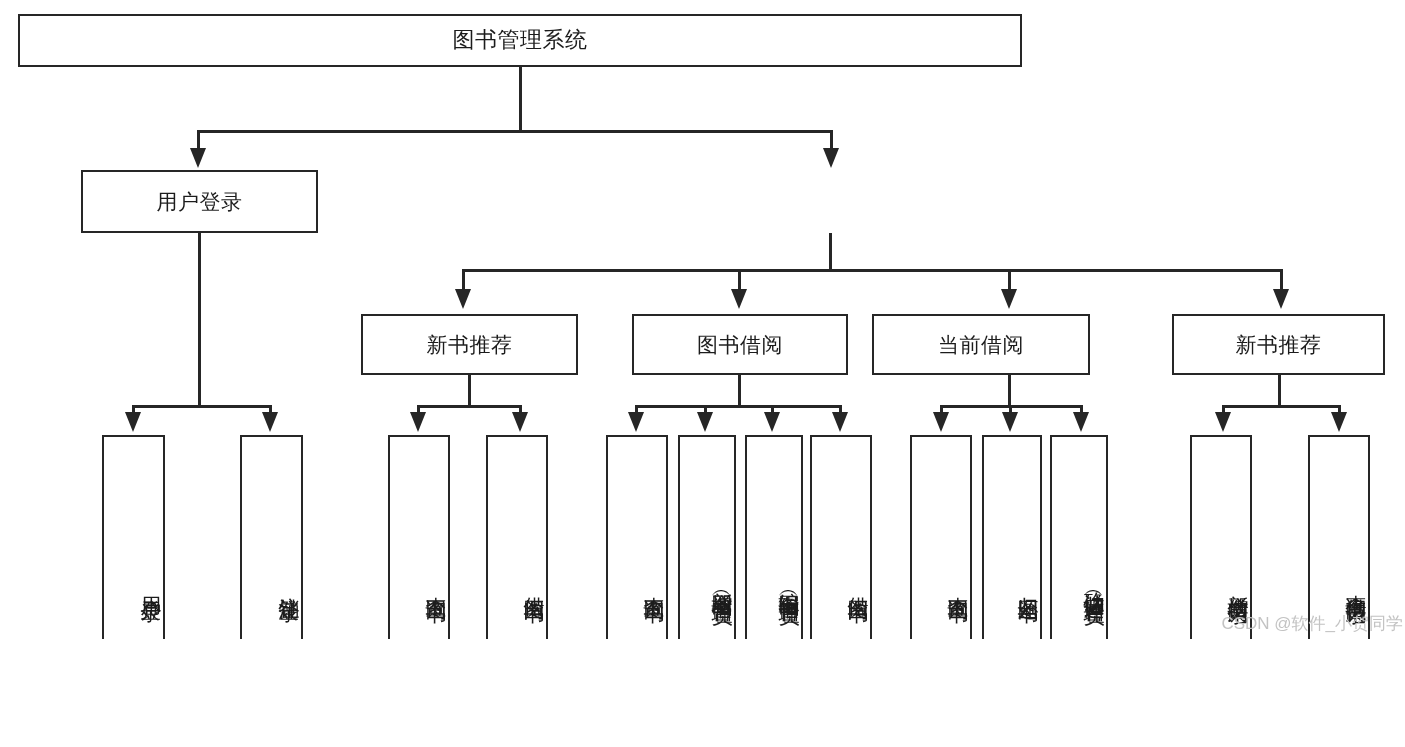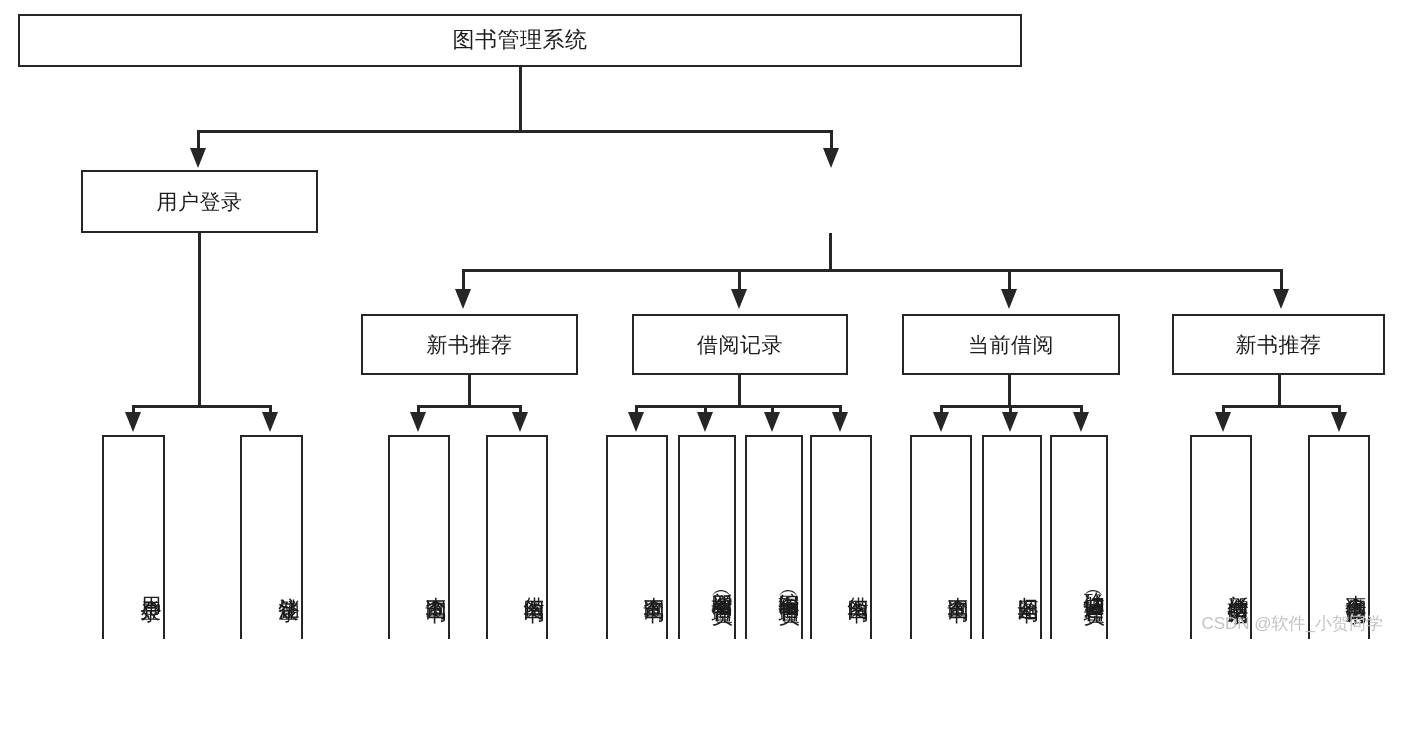--- a/index.html
+++ b/index.html
@@ -66,21 +66,21 @@
     position: absolute;
     width: 0;
     height: 0;
     border-left: 8px solid transparent;
     border-right: 8px solid transparent;
     border-top: 20px solid #262626;
   }
   
   #watermark {
     position: absolute;
-    right: 22px;
+    right: 2px;
     bottom: 4px;
     font-size: 17px;
     color: #c3c3c3;
     white-space: nowrap;
     font-family: "Liberation Sans", "DejaVu Sans", sans-serif;
   }
 </style>
 </head>
 <body>
 
@@ -119,23 +119,23 @@
   <div class="arrow" style="left:731px; top:289px;"></div>
   <div class="conn vline" style="left:1008px; top:269px; width:2.5px; height:22px;"></div>
   <div class="arrow" style="left:1001px; top:289px;"></div>
   <div class="conn vline" style="left:1280px; top:269px; width:2.5px; height:22px;"></div>
   <div class="arrow" style="left:1273px; top:289px;"></div>
 
   <div class="node horiz" style="left:361px; top:314px; width:217px; height:61px;">
     <span>新书推荐</span>
   </div>
   <div class="node horiz" style="left:632px; top:314px; width:216px; height:61px;">
-    <span>借阅记录</span>
-  </div>
-  <div class="node horiz" style="left:902px; top:314px; width:218px; height:61px;">
+    <span>图书借阅</span>
+  </div>
+  <div class="node horiz" style="left:872px; top:314px; width:218px; height:61px;">
     <span>当前借阅</span>
   </div>
   <div class="node horiz" style="left:1172px; top:314px; width:213px; height:61px;">
     <span>新书推荐</span>
   </div>
 
   <div class="conn vline" style="left:468px; top:375px; width:2.5px; height:32px;"></div>
   <div class="conn hline" style="left:417px; top:405px; width:104px; height:2.5px;"></div>
   <div class="conn vline" style="left:417px; top:405px; width:2.5px; height:12px;"></div>
   <div class="arrow" style="left:410px; top:412px;"></div>

